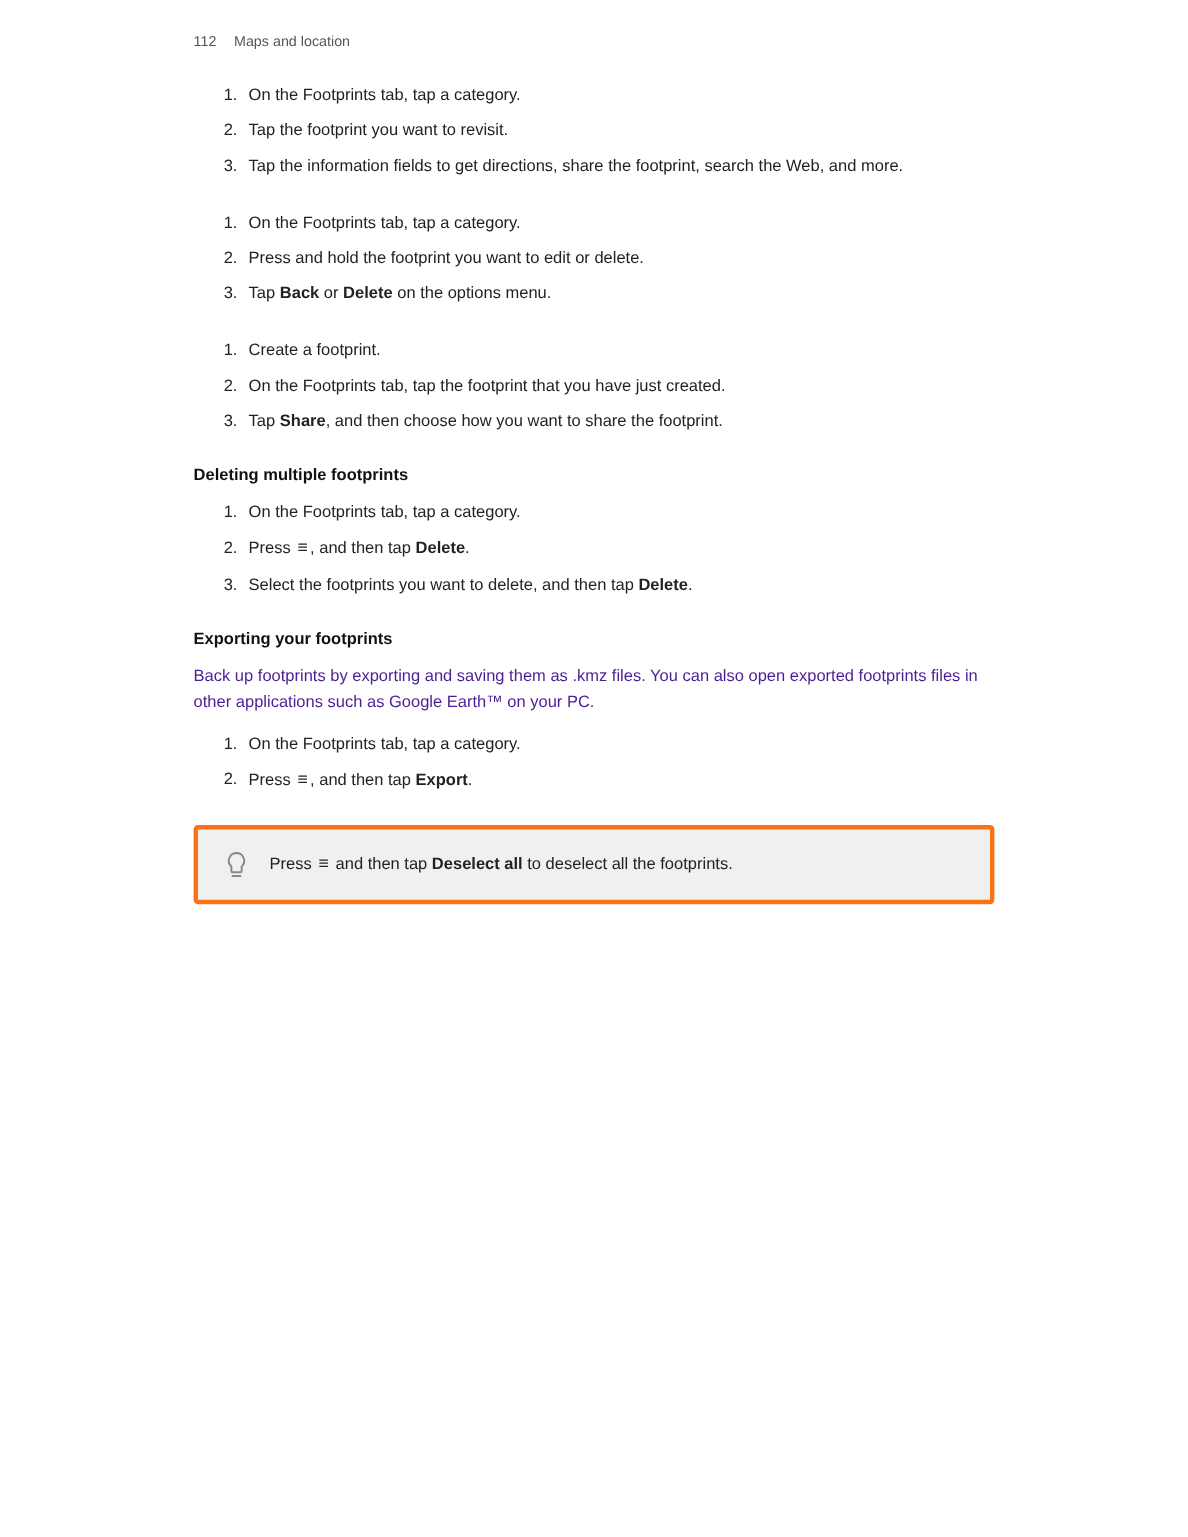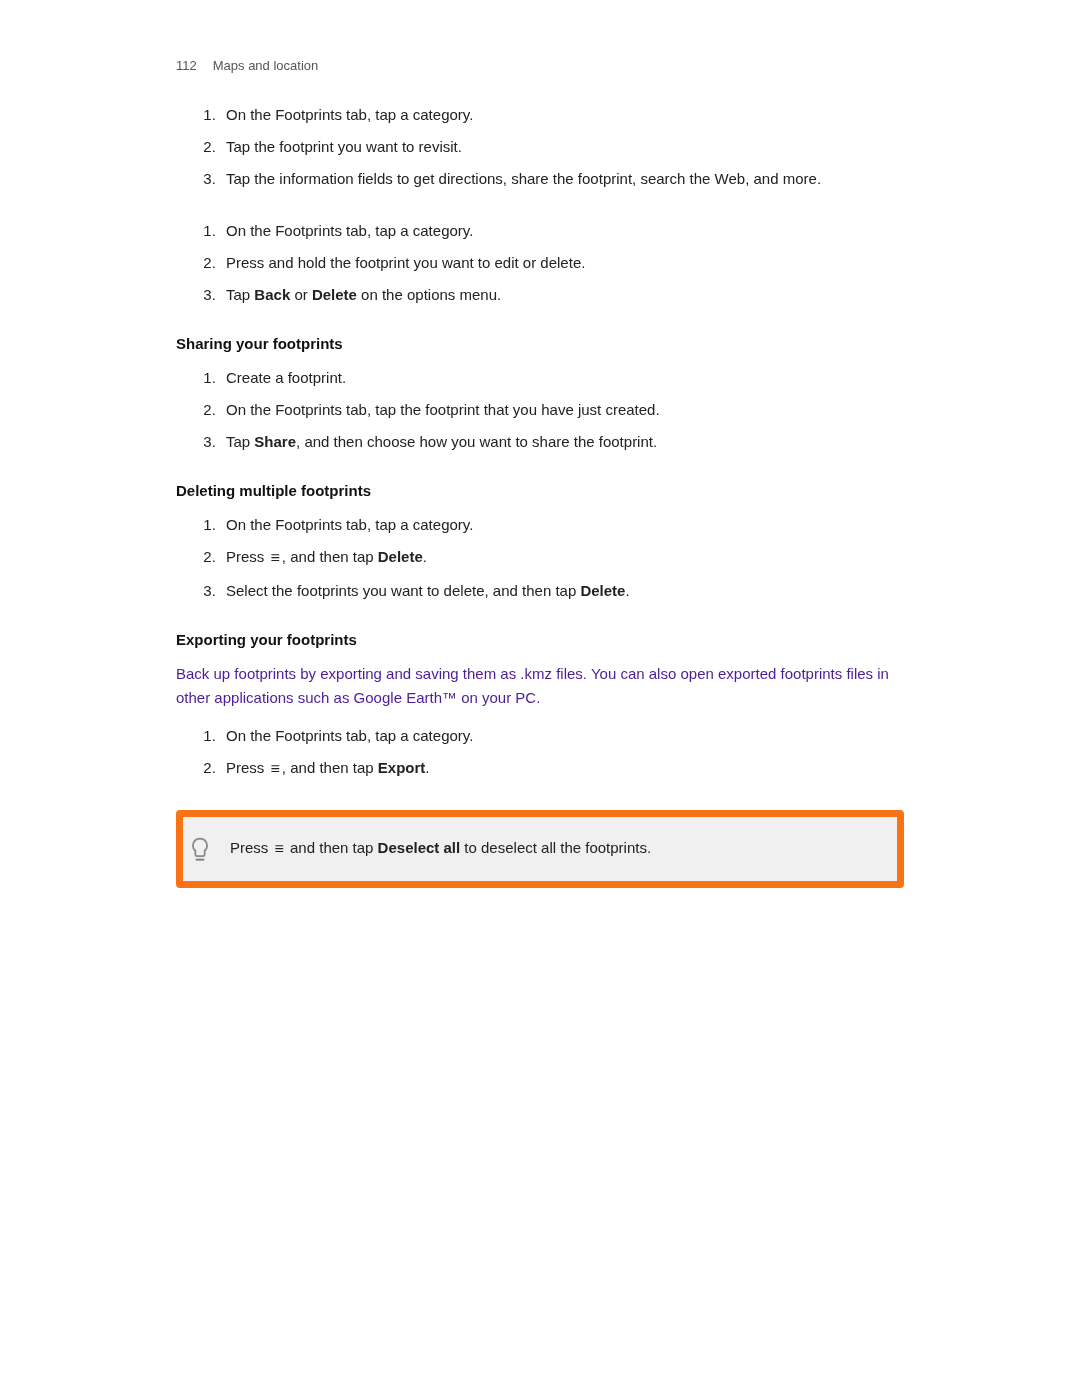--- a/index.html
+++ b/index.html
@@ -26,21 +26,20 @@
       align-items: baseline;
       gap: 16px;
       margin-bottom: 30px;
       font-size: 13px;
       color: #555555;
     }
 
     .page-number {
       font-size: 13px;
       color: #555555;
-      margin-top: 28px;
     }
 
     .page-title-header {
       font-size: 13px;
       color: #555555;
     }
 
     .section {
       margin-bottom: 28px;
     }
@@ -78,23 +77,23 @@
 
     .menu-icon {
       display: inline-block;
       font-size: 16px;
       vertical-align: middle;
       margin: 0 2px;
     }
 
     .tip-box {
       background: #f0f0f0;
-      border: 7px solid #f97316;
+      border: 4px solid #f97316;
       border-radius: 4px;
-      padding: 18px 3px;
+      padding: 18px 21px;
       display: flex;
       align-items: center;
       gap: 16px;
       margin: 18px 0 22px 0;
     }
 
     .tip-icon {
       font-size: 26px;
       color: #888;
       flex-shrink: 0;
@@ -133,21 +132,20 @@
 
   <div class="section">
     <ol>
       <li>On the Footprints tab, tap a category.</li>
       <li>Press and hold the footprint you want to edit or delete.</li>
       <li>Tap <span class="bold">Back</span> or <span class="bold">Delete</span> on the options menu.</li>
     </ol>
   </div>
 
   <div class="section">
-    <div class="section-heading">Sharing your footprints</div>
     <ol>
       <li>Create a footprint.</li>
       <li>On the Footprints tab, tap the footprint that you have just created.</li>
       <li>Tap <span class="bold">Share</span>, and then choose how you want to share the footprint.</li>
     </ol>
   </div>
 
   <div class="section">
     <div class="section-heading">Deleting multiple footprints</div>
     <ol>

